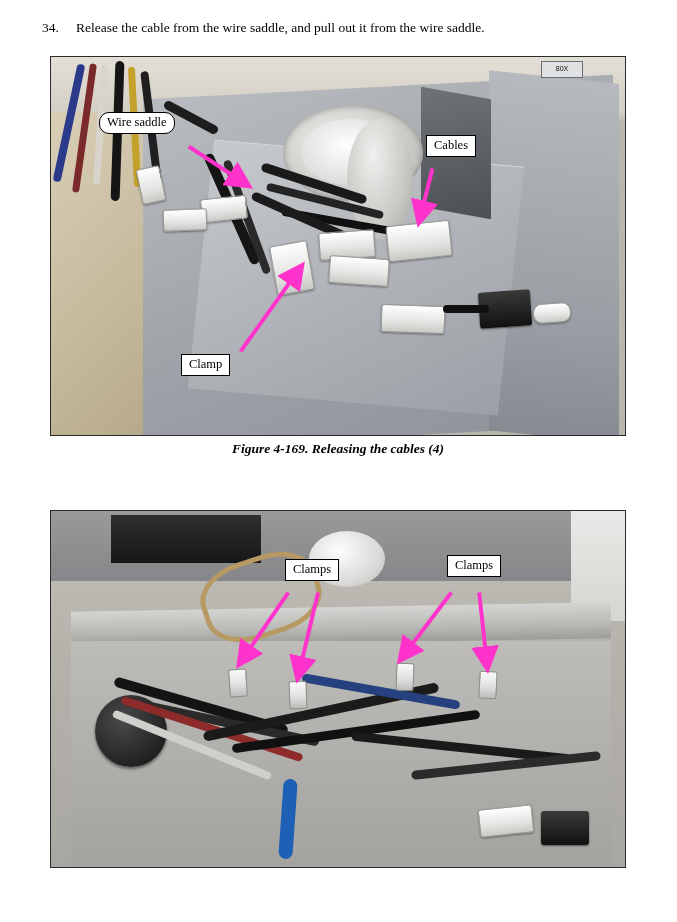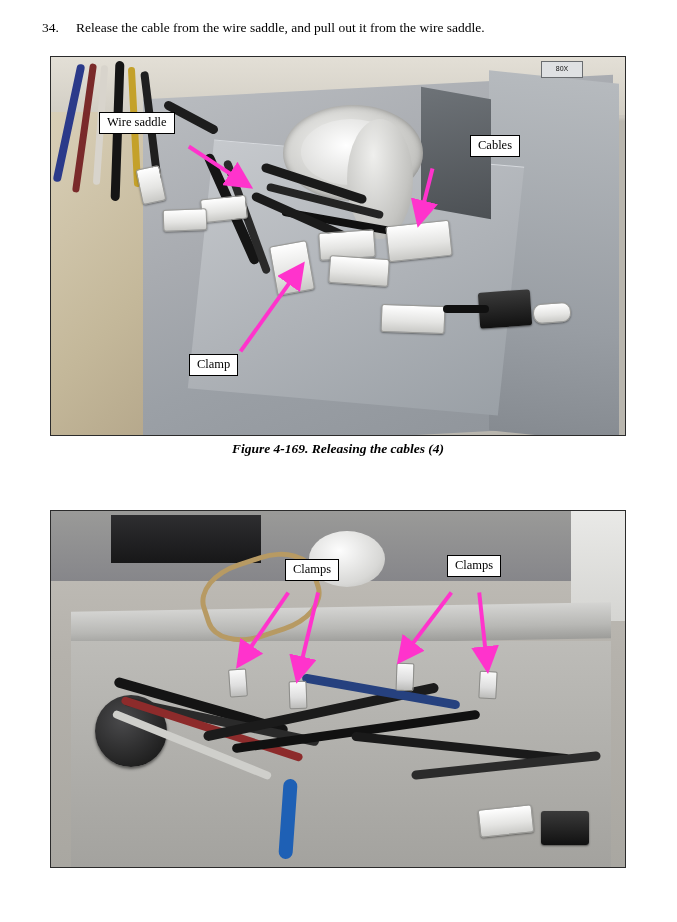--- a/index.html
+++ b/index.html
@@ -271,23 +271,23 @@
         <defs>
           <marker id="ah1" markerWidth="7" markerHeight="7" refX="5" refY="3.5" orient="auto">
             <polygon points="0 0, 7 3.5, 0 7" fill="#ff33cc"></polygon>
           </marker>
         </defs>
         <line x1="138" y1="90" x2="196" y2="128" stroke="#ff33cc" stroke-width="4" marker-end="url(#ah1)"></line>
         <line x1="383" y1="112" x2="370" y2="164" stroke="#ff33cc" stroke-width="4" marker-end="url(#ah1)"></line>
         <line x1="190" y1="296" x2="250" y2="212" stroke="#ff33cc" stroke-width="4" marker-end="url(#ah1)"></line>
       </svg>
 
-      <div class="callout" style="left:48px; top:55px;">Wire saddle</div>
-      <div class="callout" style="left:375px; top:78px;margin-left:44px;">Cables</div>
-      <div class="callout" style="left:130px; top:297px;margin-left:8px;">Clamp</div>
+      <div class="callout" style="left:48px; top:55px;border-radius:10px;">Wire saddle</div>
+      <div class="callout" style="left:375px; top:78px;">Cables</div>
+      <div class="callout" style="left:130px; top:297px;">Clamp</div>
     </div>
     <div class="caption">Figure 4-169.  Releasing the cables (4)</div>
   </div>
 
 
   <div class="figure-block" id="figure-170">
     <div class="photo">
       <div class="ph2-bg"></div>
       <div class="ph2-top"></div>
       <div class="ph2-blackbox"></div>

